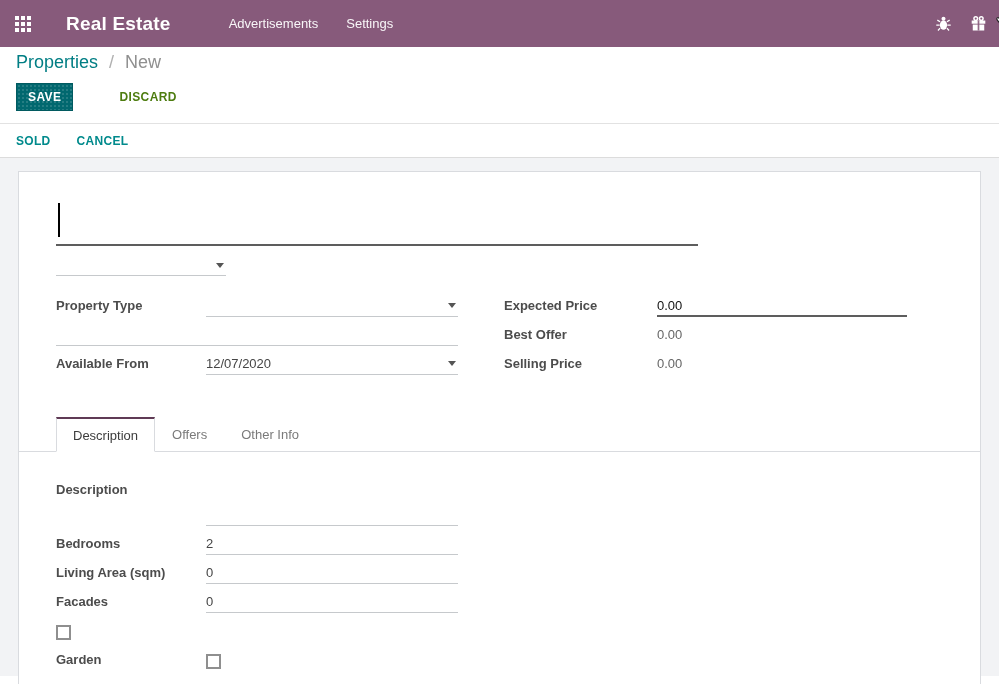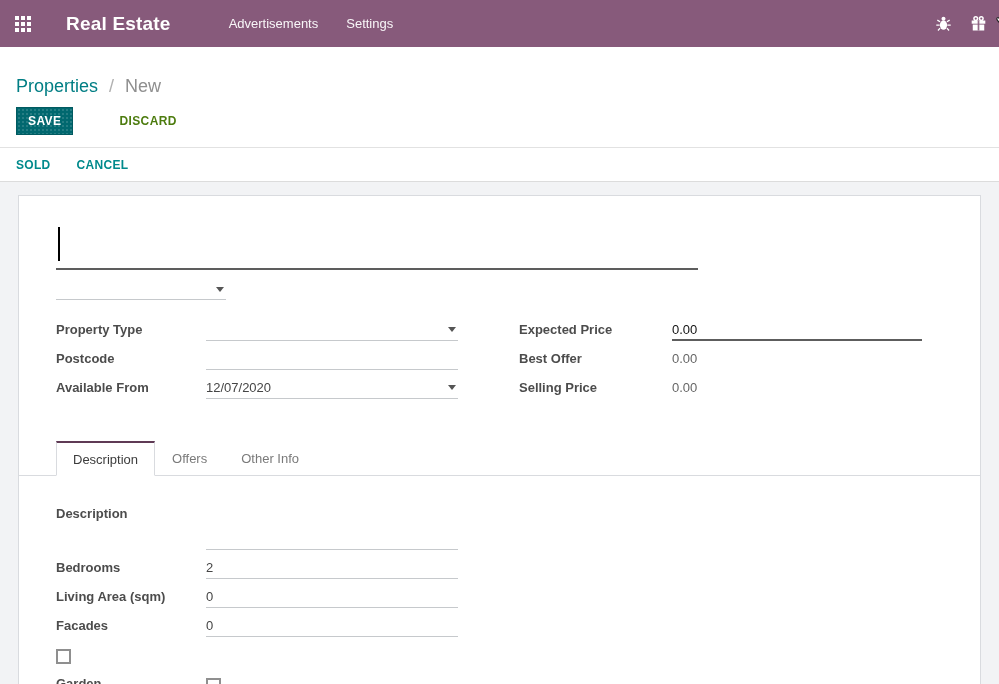--- a/index.html
+++ b/index.html
@@ -14,21 +14,21 @@
   .brand { font-size: 19px; font-weight: bold; margin-left: 20px; letter-spacing: .2px; }
   .nav-menu { display: flex; gap: 24px; margin-left: 56px; font-size: 13px; }
   .nav-menu .nav-item { padding: 4px 2px; cursor: pointer; opacity: .95; }
   .nav-right { margin-left: auto; display: flex; align-items: center; gap: 18px; font-size: 13px; }
   .nav-icon { width: 17px; height: 17px; display: inline-flex; }
   .user-block { display: flex; align-items: center; gap: 7px; }
   .avatar { width: 23px; height: 23px; border-radius: 50%;
             background: radial-gradient(circle at 50% 38%, #d8b090 0 26%, #7a8b74 42%, #47604f 62%, #2e3b33 100%); }
 
   
-  .breadcrumb-bar { padding: 29px 16px 8px; font-size: 18px; background: #fff; }
+  .breadcrumb-bar { padding: 5px 16px 8px; font-size: 18px; background: #fff; }
   .bc-parent { color: #017E84; cursor: pointer; }
   .bc-sep { color: #b0b0b0; margin: 0 6px; }
   .bc-current { color: #8f8f8f; }
 
   .action-bar { padding: 2px 16px 12px; display: flex; align-items: center; border-bottom: 1px solid #e2e2e2; background: #fff; gap: 24px; }
   .save-btn { position: relative; background: #01686f; color: #fff; border: 1px solid #015a60; font-size: 12px;
               font-weight: bold; letter-spacing: .4px; padding: 6px 11px; cursor: pointer;
               background-image: radial-gradient(rgba(255,255,255,.14) 1px, transparent 1px); background-size: 4px 4px;
               font-family: "Liberation Sans", sans-serif; }
   .cursor-icon { position: absolute; right: -16px; top: 5px; width: 21px; height: 24px; pointer-events: none; }
@@ -48,21 +48,21 @@
   .title-field { width: 642px; height: 49px; border-bottom: 2px solid #5d5d5d; font-size: 26px; position: relative; cursor: text; }
   .text-caret { position: absolute; left: 2px; top: 6px; width: 2px; height: 34px; background: #000; }
 
   .tags-field { width: 170px; height: 21px; border-bottom: 1px solid #c6c9cc; margin-top: 9px; position: relative; cursor: pointer; }
 
   .caret-down { position: absolute; right: 2px; top: 7px; width: 0; height: 0;
                 border-left: 4px solid transparent; border-right: 4px solid transparent; border-top: 5px solid #555; }
 
   .field-columns { display: flex; margin-top: 20px; }
   .col-left { width: 402px; }
-  .col-right { width: 403px; margin-left: 61px; }
+  .col-right { width: 403px; margin-left: 46px; }
   .frow { display: flex; margin-bottom: 8px; min-height: 21px; }
   .frow .flabel { width: 150px; flex: none; font-size: 13px; font-weight: bold; color: #4c4c4c; padding-top: 2px; }
   .col-right .frow .flabel { width: 153px; }
   .fcontrol { flex: 1; font-size: 13px; color: #454545; border-bottom: 1px solid #c6c9cc; min-height: 21px;
               padding: 2px 0 0; position: relative; }
   .fcontrol.required { border-bottom: 2px solid #5d5d5d; color: #111; }
   .fcontrol.readonly { border-bottom: none; color: #666; }
 
   
   .tabs { margin: 34px -37px 0; padding: 0 37px; display: flex; border-bottom: 1px solid #d9dbdf; }
@@ -157,21 +157,20 @@
       <div class="field-columns">
         <div class="col-left">
           <div class="frow">
             <span class="flabel">Property Type</span>
             <div class="fcontrol">
               <span></span>
               <span class="caret-down"></span>
             </div>
           </div>
           <div class="frow">
-            <span class="flabel">Postcode</span>
             <div class="fcontrol">
               <span></span>
             </div>
           </div>
           <div class="frow">
             <span class="flabel">Available From</span>
             <div class="fcontrol">
               <span>12/07/2020</span>
               <span class="caret-down"></span>
             </div>

